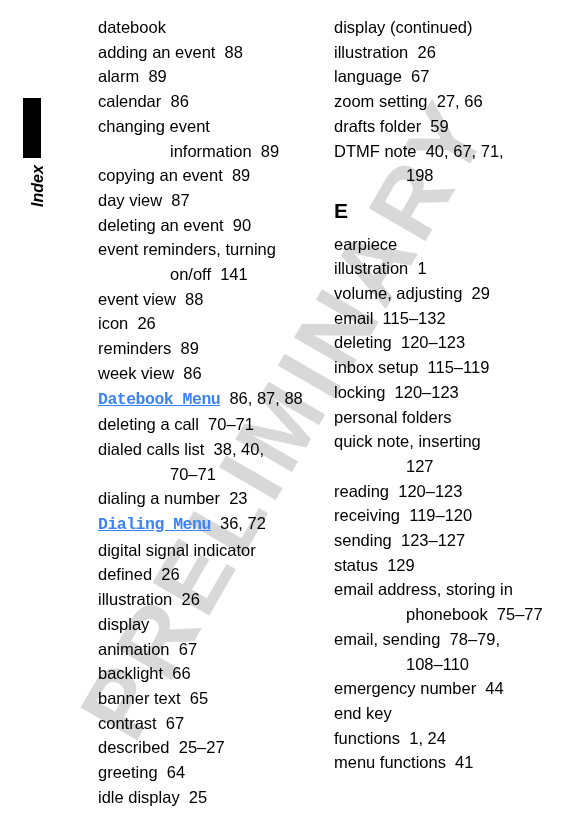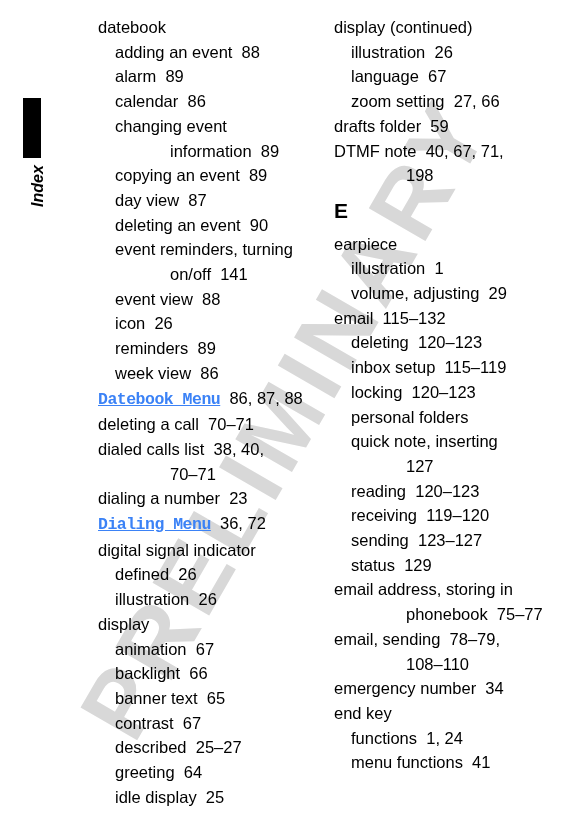--- a/index.html
+++ b/index.html
@@ -63,21 +63,20 @@
       width: 216px;
       font-size: 16.5px;
       line-height: 24.7px;
       font-family: Arial, Helvetica, sans-serif;
     }
     .entry {
       text-indent: -28px;
       padding-left: 28px;
     }
     .sub1 {
-      margin-left: 17px;
       text-indent: -28px;
       padding-left: 28px;
     }
     .sub2 {
       margin-left: 72px;
       text-indent: -28px;
       padding-left: 28px;
     }
     .mono {
       font-family: "Courier New", monospace;
@@ -161,20 +160,20 @@
       <div class="sub1 pg">quick note, inserting</div>
       <div class="sub2 pg">127</div>
       <div class="sub1 pg">reading  120–123</div>
       <div class="sub1 pg">receiving  119–120</div>
       <div class="sub1 pg">sending  123–127</div>
       <div class="sub1 pg">status  129</div>
       <div class="entry pg">email address, storing in</div>
       <div class="sub2 pg">phonebook  75–77</div>
       <div class="entry pg">email, sending  78–79,</div>
       <div class="sub2 pg">108–110</div>
-      <div class="entry pg">emergency number  34</div>
+      <div class="entry pg">emergency number  44</div>
       <div class="entry pg">end key</div>
       <div class="sub1 pg">functions  1, 24</div>
       <div class="sub1 pg">menu functions  41</div>
     </div>
   </div>
 
 </div>
 
 </body></html>

